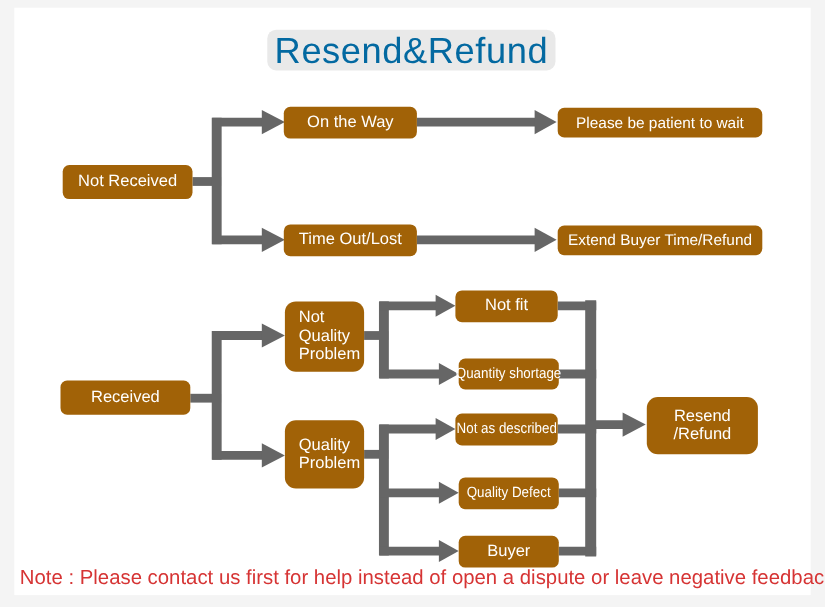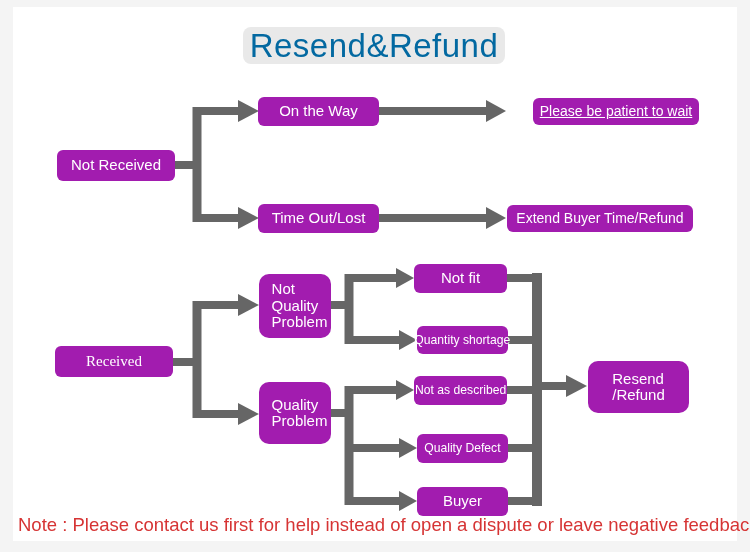--- a/index.html
+++ b/index.html
@@ -13,45 +13,45 @@
     background:#ffffff;
   }
   #connectors{position:absolute;left:0;top:0;width:750px;height:552px;}
   .title-pill{
     position:absolute;left:243px;top:27px;width:262px;height:37px;
     background:#e9e9e9;border-radius:8px;
     display:flex;align-items:center;justify-content:center;
     font-size:33px;font-weight:500;color:#0369a1;letter-spacing:0.5px;
   }
   .box{
-    position:absolute;background:#a21caf;color:#ffffff;
+    position:absolute;background:#a16207;color:#ffffff;
     border-radius:6px;display:flex;align-items:center;justify-content:center;
     font-size:15px;line-height:1.1;white-space:nowrap;
   }
   .box.big{border-radius:10px;}
   .box.left-align{justify-content:center;padding-left:9px;box-sizing:border-box;}
   .box .stack{display:flex;flex-direction:column;}
   .box .stack span{display:block;}
   .cond{font-size:13.5px;transform:scaleX(0.9);transform-origin:center center;display:inline-block;}
   .sm{font-size:14px;}
   
   #node-not-received{left:57px;top:150px;width:118px;height:31px;}
   #node-on-the-way{left:258px;top:97px;width:121px;height:29px;}
-  #node-please-wait{left:533px;top:98px;width:166px;height:27px;text-decoration:underline;}
+  #node-please-wait{left:507px;top:98px;width:186px;height:27px;}
   #node-time-out{left:258px;top:204px;width:121px;height:29px;}
   #node-extend{left:507px;top:205px;width:186px;height:27px;}
-  #node-received{left:55px;top:346px;width:118px;height:31px;font-family:Liberation Serif, serif;}
+  #node-received{left:55px;top:346px;width:118px;height:31px;}
   #node-nqp{left:259px;top:274px;width:72px;height:64px;}
   #node-qp{left:259px;top:382px;width:72px;height:62px;}
   #node-not-fit{left:414px;top:264px;width:93px;height:29px;}
   #node-shortage{left:417px;top:326px;width:91px;height:28px;}
   #node-not-desc{left:414px;top:376px;width:93px;height:29px;}
   #node-defect{left:417px;top:434px;width:91px;height:29px;}
   #node-damage{left:417px;top:487px;width:91px;height:29px;}
-  #node-resend{left:588px;top:361px;width:101px;height:52px;text-align:left;}
+  #node-resend{left:588px;top:361px;width:101px;height:52px;text-align:center;}
   .note{
     position:absolute;left:18px;top:514px;width:712px;
     color:#d63434;font-size:18.5px;white-space:nowrap;
   }
 </style>
 </head>
 <body>
 
 <div id="stage">
   <div id="canvas"></div>

